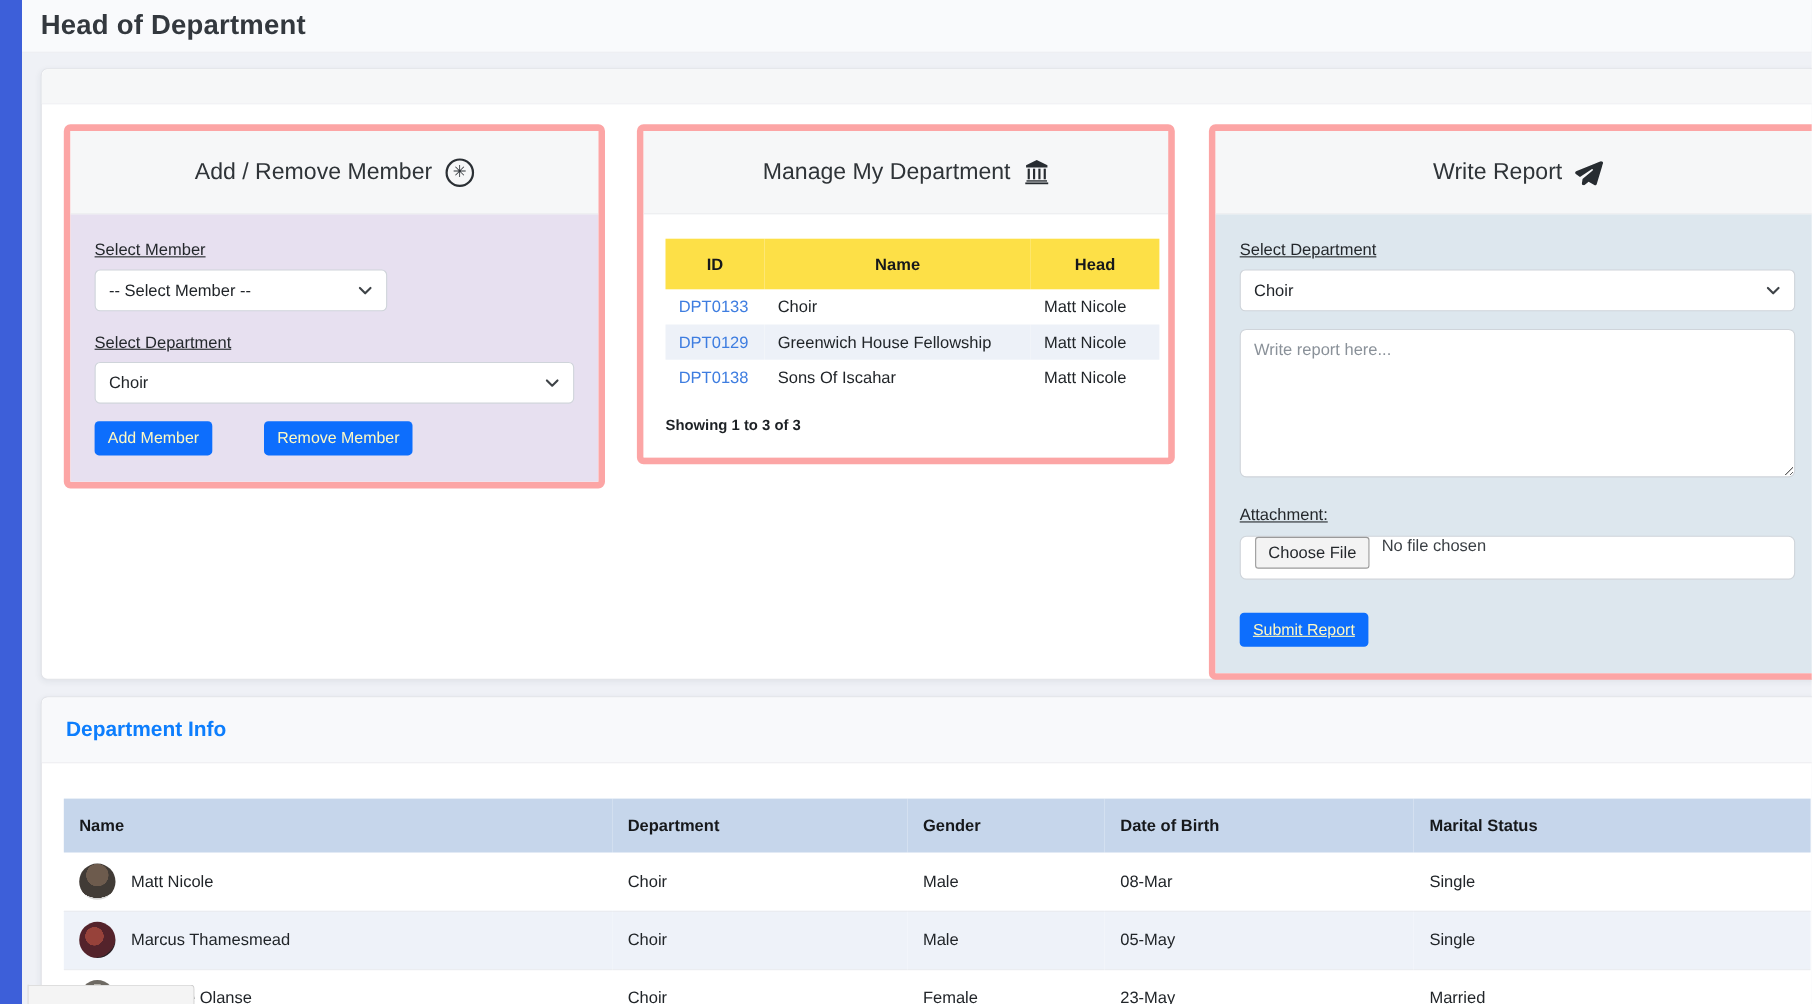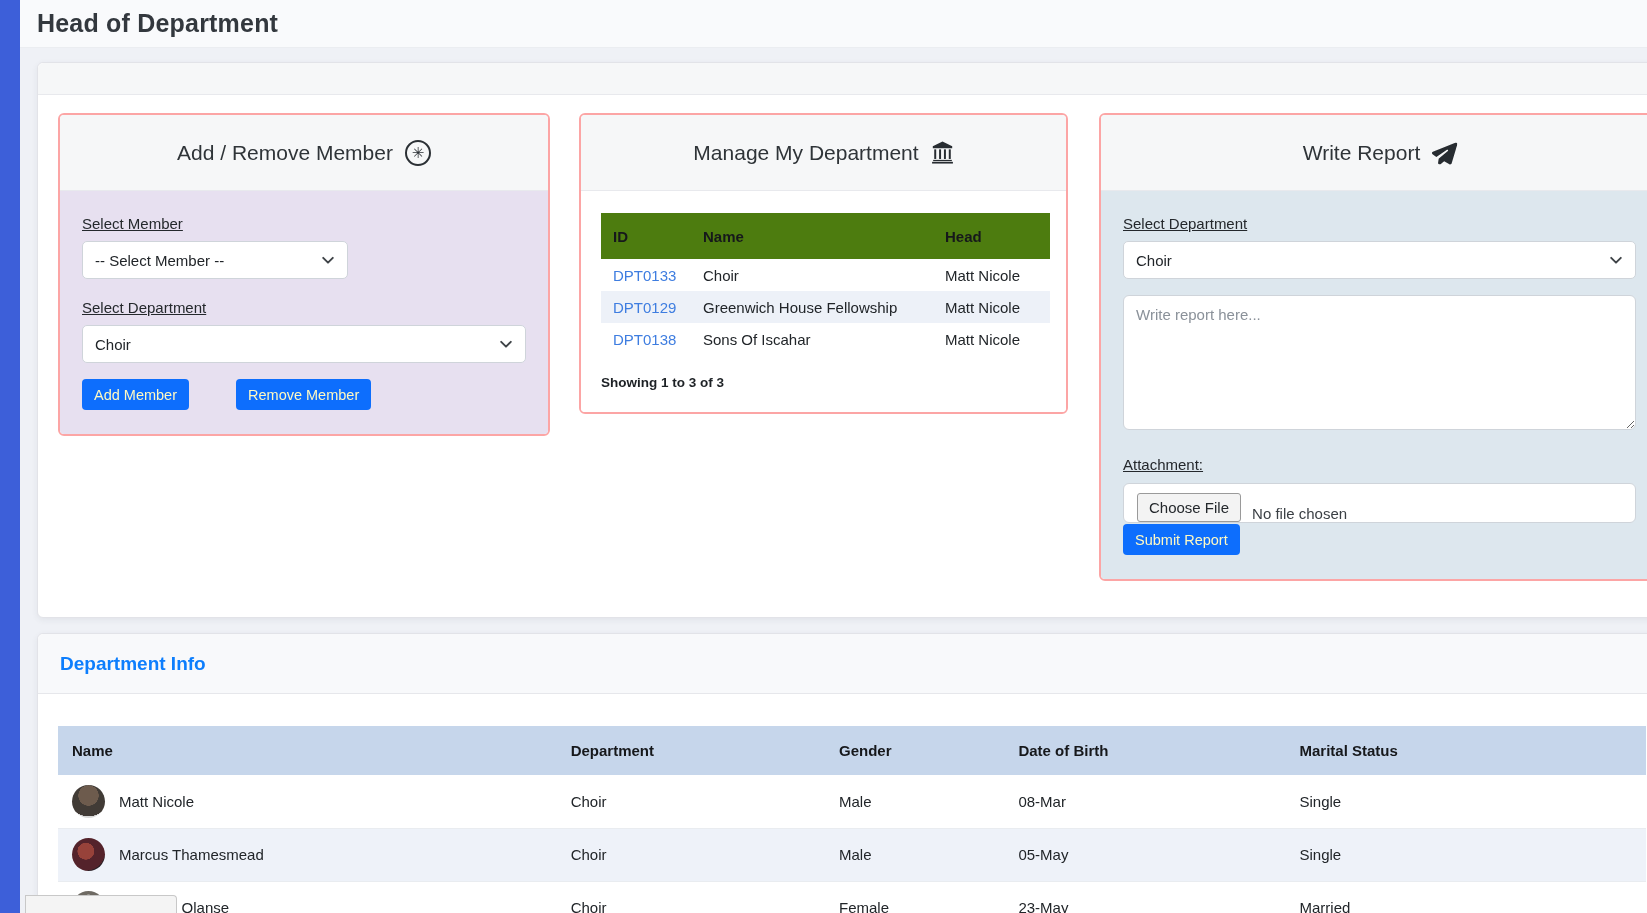--- a/index.html
+++ b/index.html
@@ -22,21 +22,21 @@
   .panel {
     position:absolute; left:17px; width:1630px; background:#fff;
     border:1px solid #e2e3e8; border-radius:6px;
     box-shadow:0 2px 6px rgba(40,50,70,.07);
   }
   .panel-top { top:14px; height:556px; }
   .panel-strip { height:32px; background:#f6f7f8; border-bottom:1px solid #e8e9ed; border-radius:6px 6px 0 0; }
 
   .card {
     position:absolute; top:50px; background:#fff;
-    border:2px solid #fca5a5; border-radius:6px; overflow:hidden;
+    border:6px solid #fca5a5; border-radius:6px; overflow:hidden;
   }
   .cardA { left:20px;  width:492px; }
   .cardB { left:541px; width:489px; }
   .cardC { left:1061px; width:561px; }
   .card-header {
     height:76px; background:#f6f7f8; border-bottom:1px solid #e8e9ed;
     display:flex; align-items:center; justify-content:center; gap:12px;
     font-size:21px; color:#2f3438; font-weight:400;
   }
   .emblem {
@@ -64,46 +64,46 @@
     font-size:14.5px; font-family:inherit; padding:7px 12px; height:31px;
     cursor:pointer; white-space:nowrap;
   }
 
   
   .bodyB { padding:22px 20px; background:#fff; }
   table { border-collapse:collapse; }
   .mgmt-table { width:449px; table-layout:fixed; }
   .mgmt-table col.c-id { width:90px; } .mgmt-table col.c-name { width:242px; }
   .mgmt-table th {
-    background:#4d7c0f; height:46px; text-align:left; padding:0 12px;
+    background:#fde047; height:46px; text-align:center; padding:0 12px;
     font-size:15px; font-weight:700; color:#16181b;
   }
   .mgmt-table td { height:32px; padding:0 12px; font-size:15px; color:#212529; }
   .mgmt-table tbody tr:nth-child(even) { background:#edf1f8; }
   .id-link { color:#3e7de0; text-decoration:none; cursor:pointer; }
   .summary { margin-top:20px; font-size:13.5px; font-weight:700; color:#1d2125; }
 
   
   .report-textarea {
     width:100%; height:135px; margin-top:16px; resize:both;
     background:#fff; border:1px solid #cfd4da; border-radius:6px;
     padding:10px 12px; font-size:15px; font-family:inherit; color:#212529; display:block;
   }
   .report-textarea::placeholder { color:#8a9199; }
   .attach-label { margin-top:26px; }
   .file-input {
     margin-top:10px; height:40px; background:#fff; border:1px solid #cfd4da;
-    border-radius:6px; display:flex; align-items:flex-end; padding-left:13px; cursor:pointer;
+    border-radius:6px; display:flex; align-items:flex-start; padding-left:13px; cursor:pointer;
   }
   .file-btn {
     background:#f3f3f3; border:1px solid #9a9a9a; border-radius:3px;
     padding:5px 11px; font-size:15px; color:#24282c;
   }
   .file-status { margin-left:11px; font-size:15px; color:#3a3f44; }
-  .submit-btn { margin-top:1px; }
+  .submit-btn { margin-top:30px;text-decoration:underline; }
 
   
   .panel-bottom { top:585px; height:380px; }
   .panel-header2 {
     height:60px; background:#f8f9fb; border-bottom:1px solid #e6e7eb;
     border-radius:6px 6px 0 0; display:flex; align-items:center; padding-left:22px;
   }
   .section-title { font-size:19px; font-weight:700; color:#0d7efd; }
   .panel-body { padding:32px 20px 0 20px; }
   .dept-table { width:100%; table-layout:fixed; }

